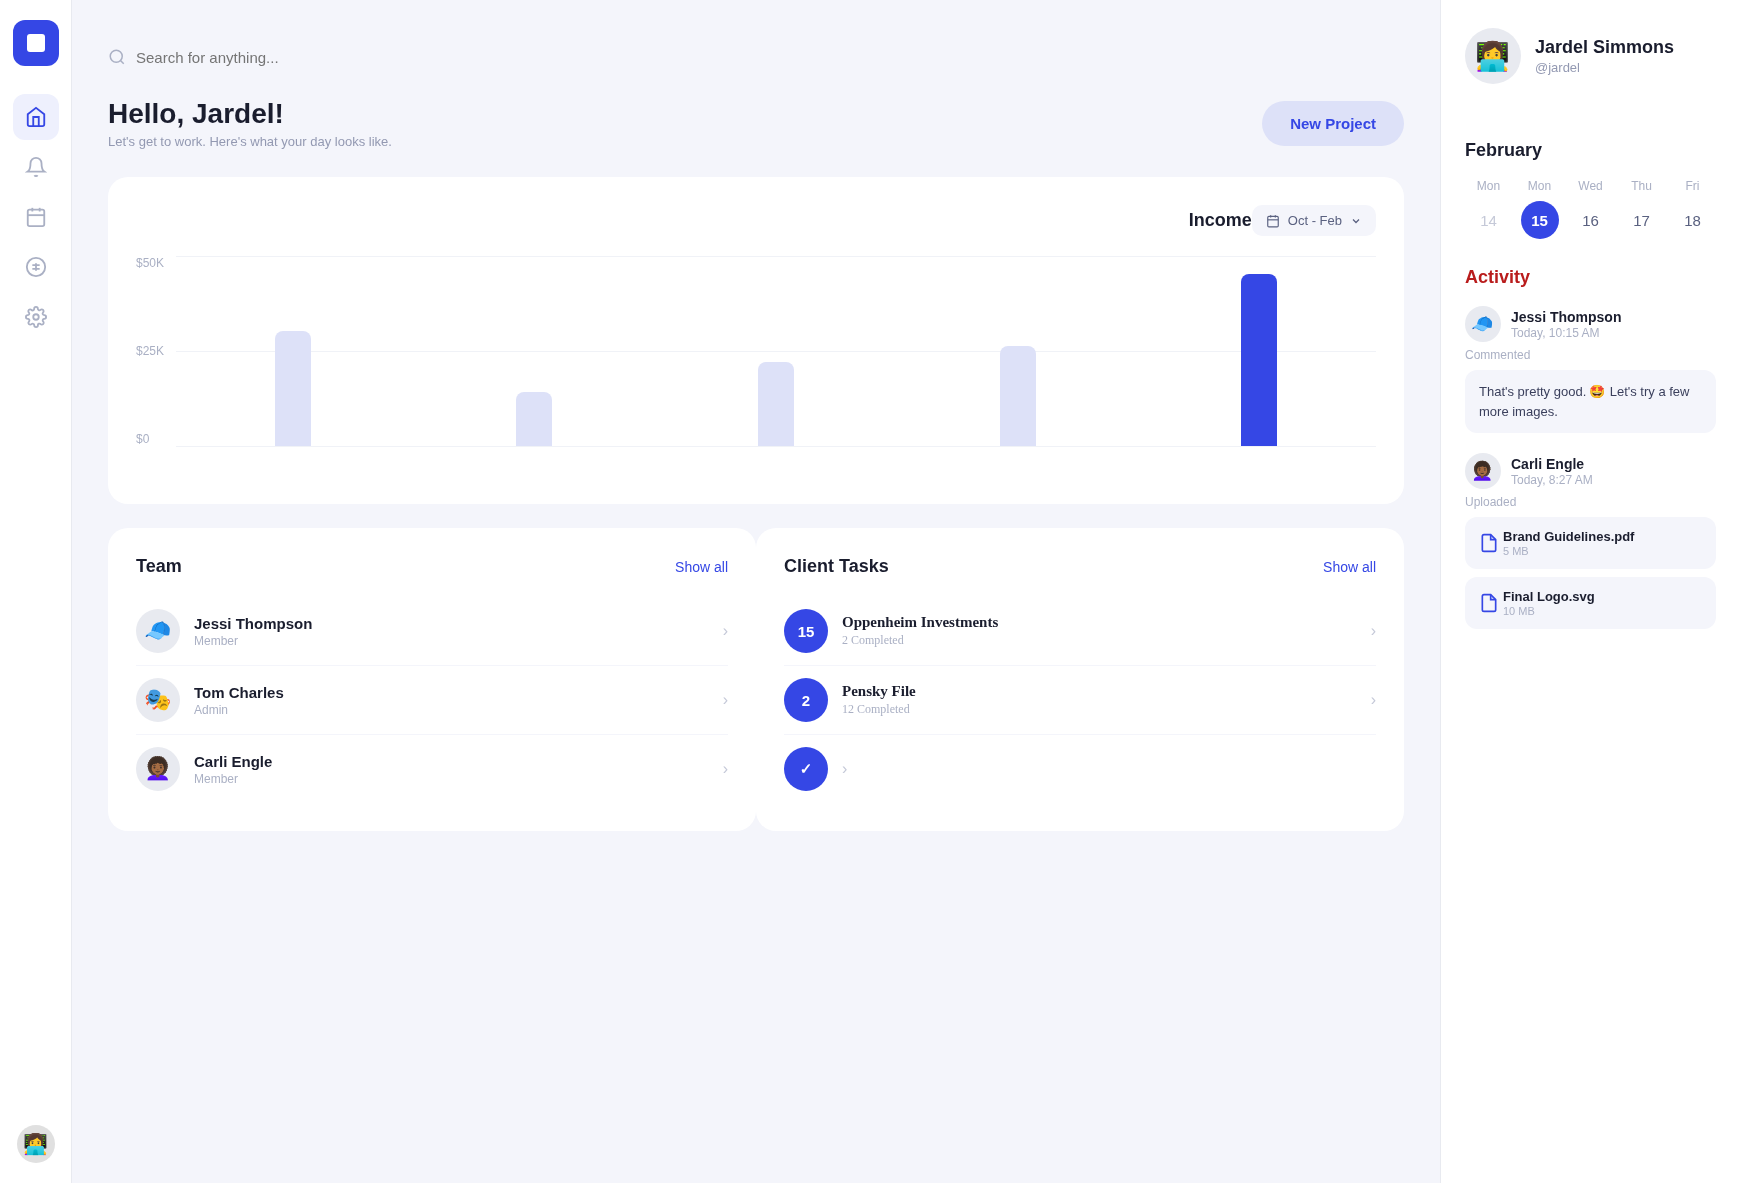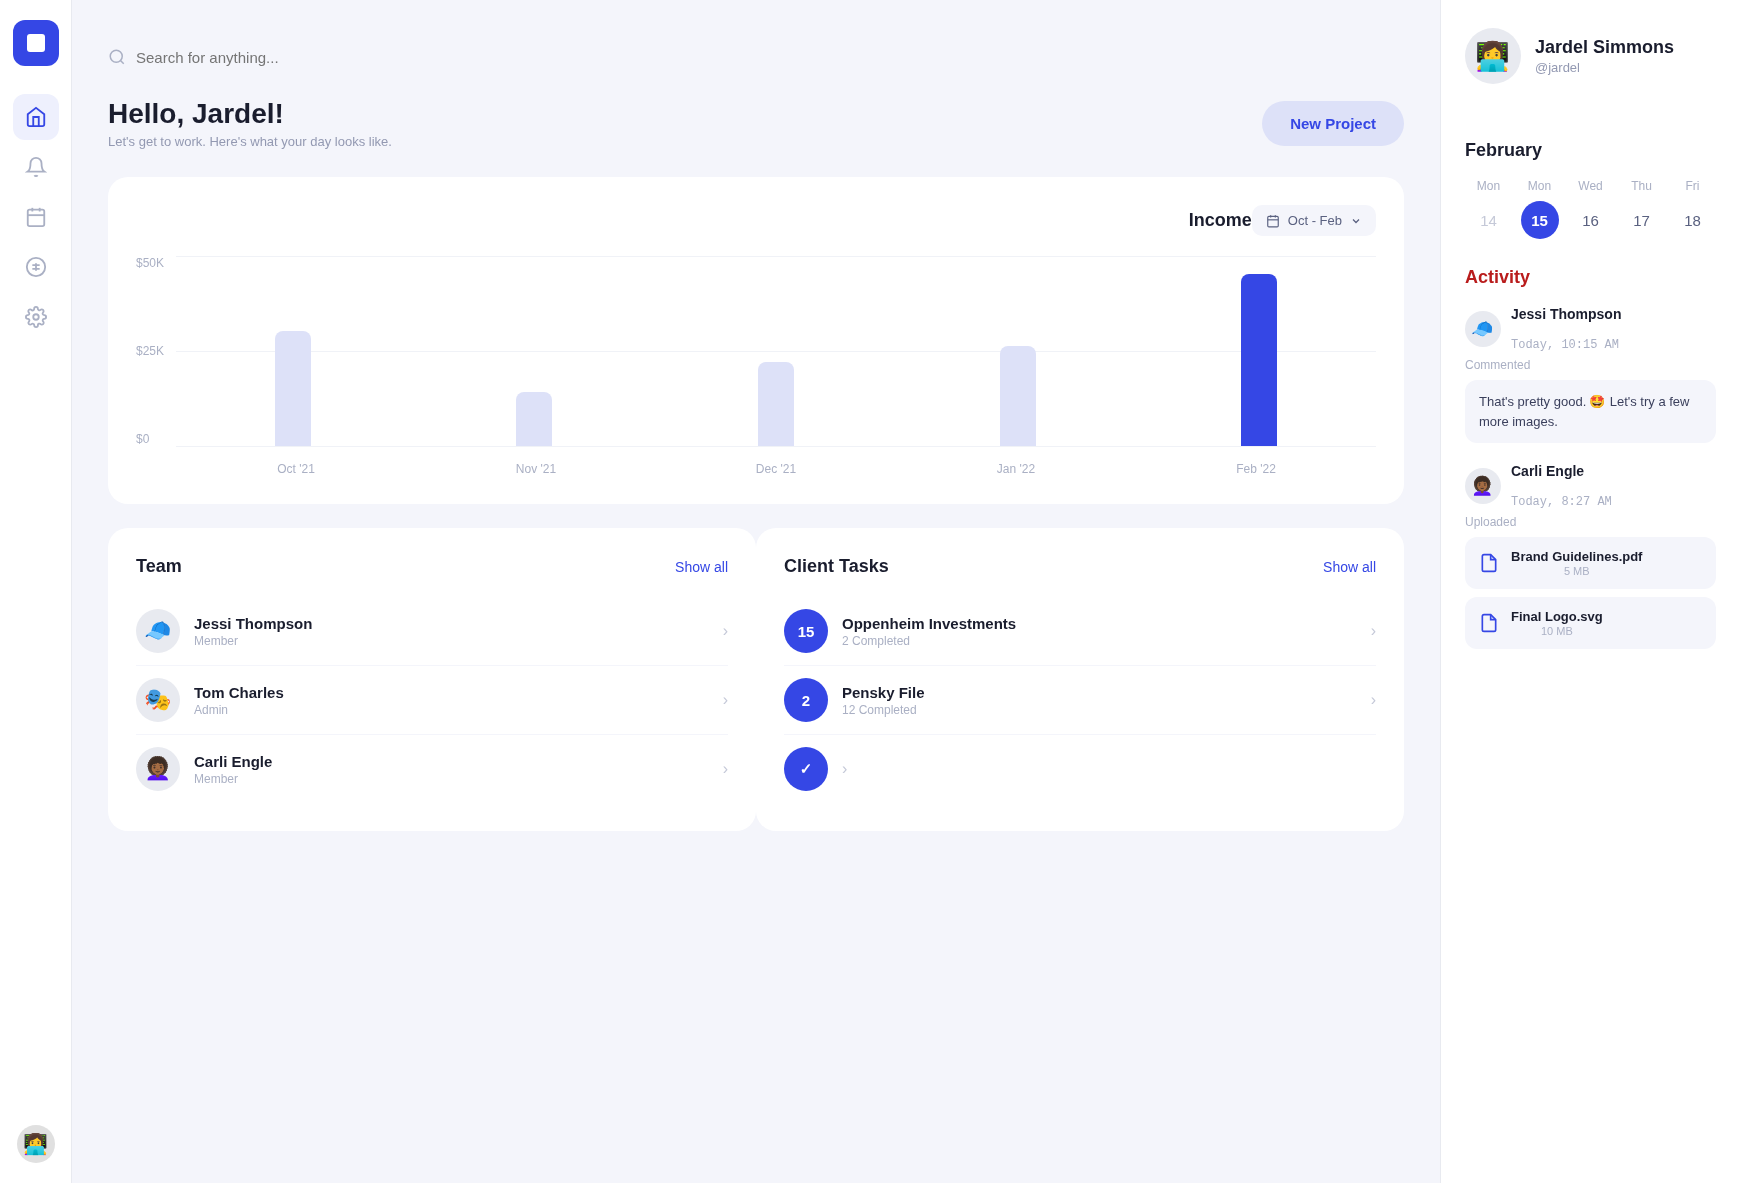--- a/index.html
+++ b/index.html
@@ -239,21 +239,21 @@
       width: 44px; height: 44px;
       border-radius: 50%;
       background: #3547e5;
       display: flex; align-items: center; justify-content: center;
       color: #fff;
       font-size: 15px;
       font-weight: 700;
       flex-shrink: 0;
     }
     .task-badge.complete { background: #3547e5; }
-    .task-info { flex: 1; }
+    .task-info { flex: 1; font-family: Liberation Serif, serif; }
     .task-name { font-size: 15px; font-weight: 600; color: #1a1d2e; }
     .task-sub { font-size: 12px; color: #aab0c4; margin-top: 2px; }
 
     
     .right-panel {
       width: 300px;
       background: #fff;
       border-left: 1px solid #e8eaf0;
       padding: 28px 24px;
       overflow-y: auto;
@@ -304,39 +304,38 @@
     .activity-header { display: flex; align-items: center; gap: 10px; margin-bottom: 6px; }
     .activity-avatar {
       width: 36px; height: 36px;
       border-radius: 50%;
       background: #e8eaf0;
       display: flex; align-items: center; justify-content: center;
       font-size: 18px;
       flex-shrink: 0;
     }
     .activity-name { font-size: 14px; font-weight: 700; color: #1a1d2e; }
-    .activity-time { font-size: 12px; color: #aab0c4; margin-top: 16px; font-family: Liberation Mono, monospace; }
+    .activity-time { font-size: 12px; color: #aab0c4; margin-top: 1px; }
     .activity-action { font-size: 12px; color: #aab0c4; margin-bottom: 8px; }
     .activity-comment {
       background: #f4f5fb;
       border-radius: 12px;
       padding: 12px 14px;
       font-size: 13px;
       color: #3a3f5c;
       line-height: 1.5;
     }
     .file-item {
       display: flex;
       align-items: center;
-      gap: 12px;
+      gap: 4px;
       background: #f4f5fb;
       border-radius: 12px;
       padding: 12px 14px;
       margin-bottom: 8px;
-      text-align: center;
     }
     .file-name { font-size: 13px; font-weight: 600; color: #1a1d2e; }
     .file-size { font-size: 11px; color: #aab0c4; margin-top: 1px; }
   </style>
 </head>
 <body>
 
 <div class="sidebar">
   <div class="sidebar-logo">
     <svg viewBox="0 0 24 24">
@@ -437,27 +436,20 @@
         <div class="chart-bar-group">
           <div class="chart-bar light" style="height:84px;"></div>
         </div>
         <div class="chart-bar-group">
           <div class="chart-bar light" style="height:100px;"></div>
         </div>
         <div class="chart-bar-group">
           <div class="chart-bar accent" style="height:172px;"></div>
         </div>
       </div>
-      <div class="chart-x-labels">
-        <span class="chart-x-label">Oct '21</span>
-        <span class="chart-x-label">Nov '21</span>
-        <span class="chart-x-label">Dec '21</span>
-        <span class="chart-x-label">Jan '22</span>
-        <span class="chart-x-label">Feb '22</span>
-      </div>
     </div>
   </div>
 
   <div class="bottom-row">
 
     <div class="card">
       <div class="section-header">
         <h2>Team</h2>
         <span class="show-all-link">Show all</span>
       </div>

